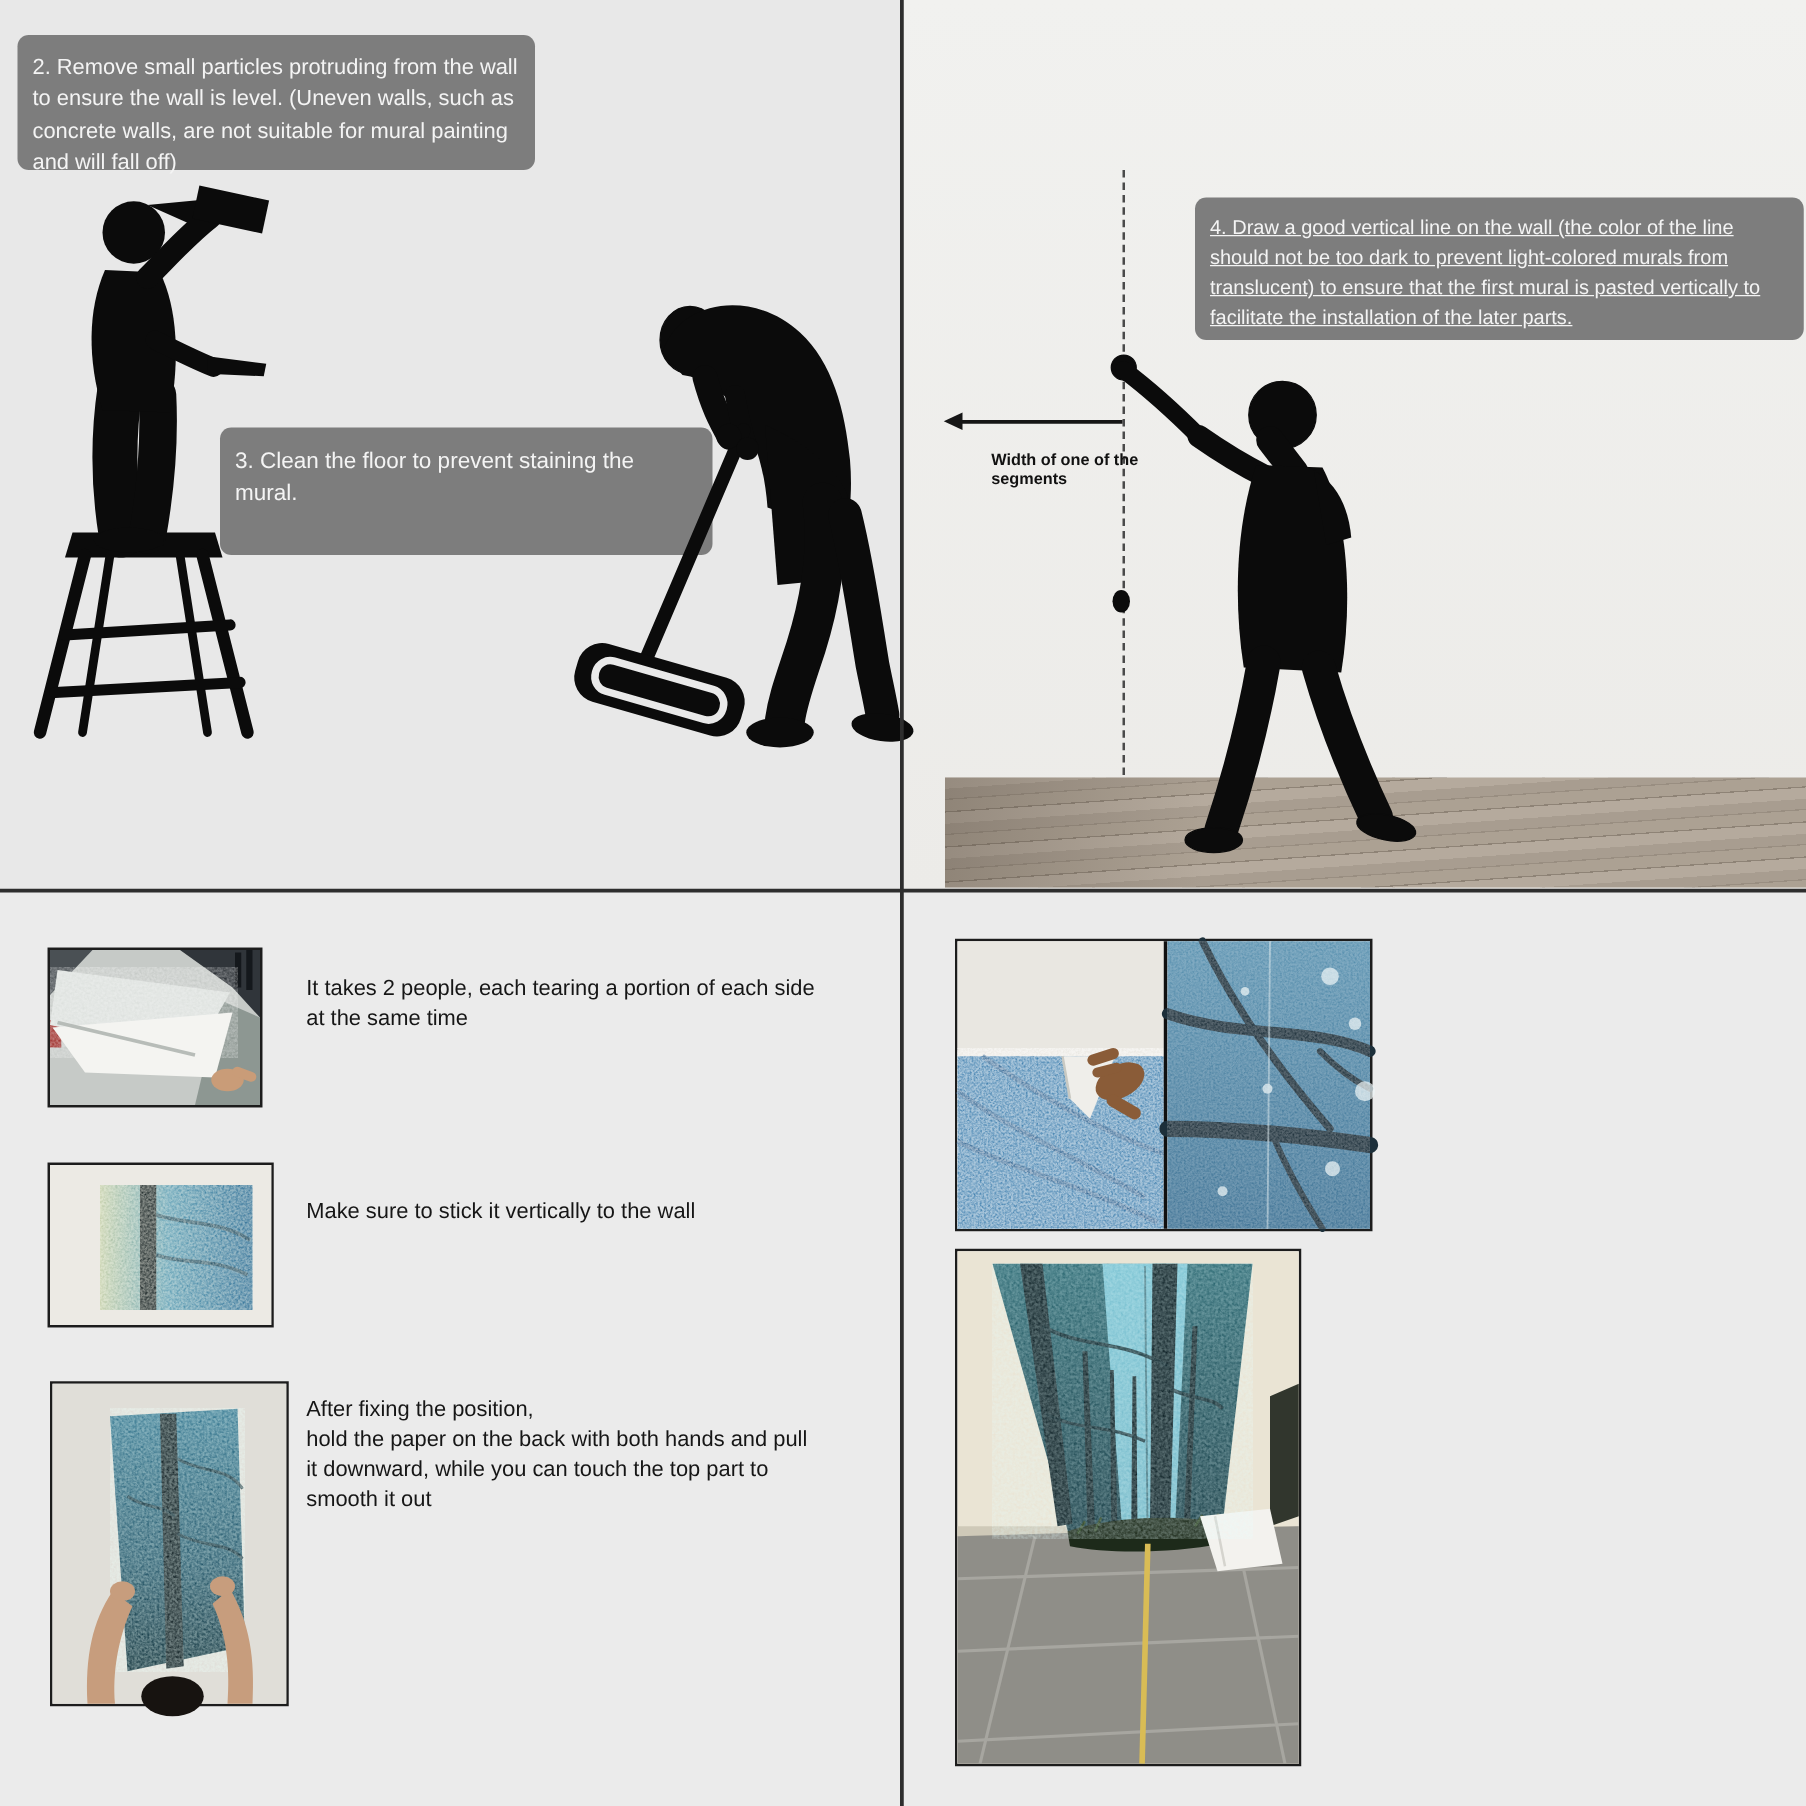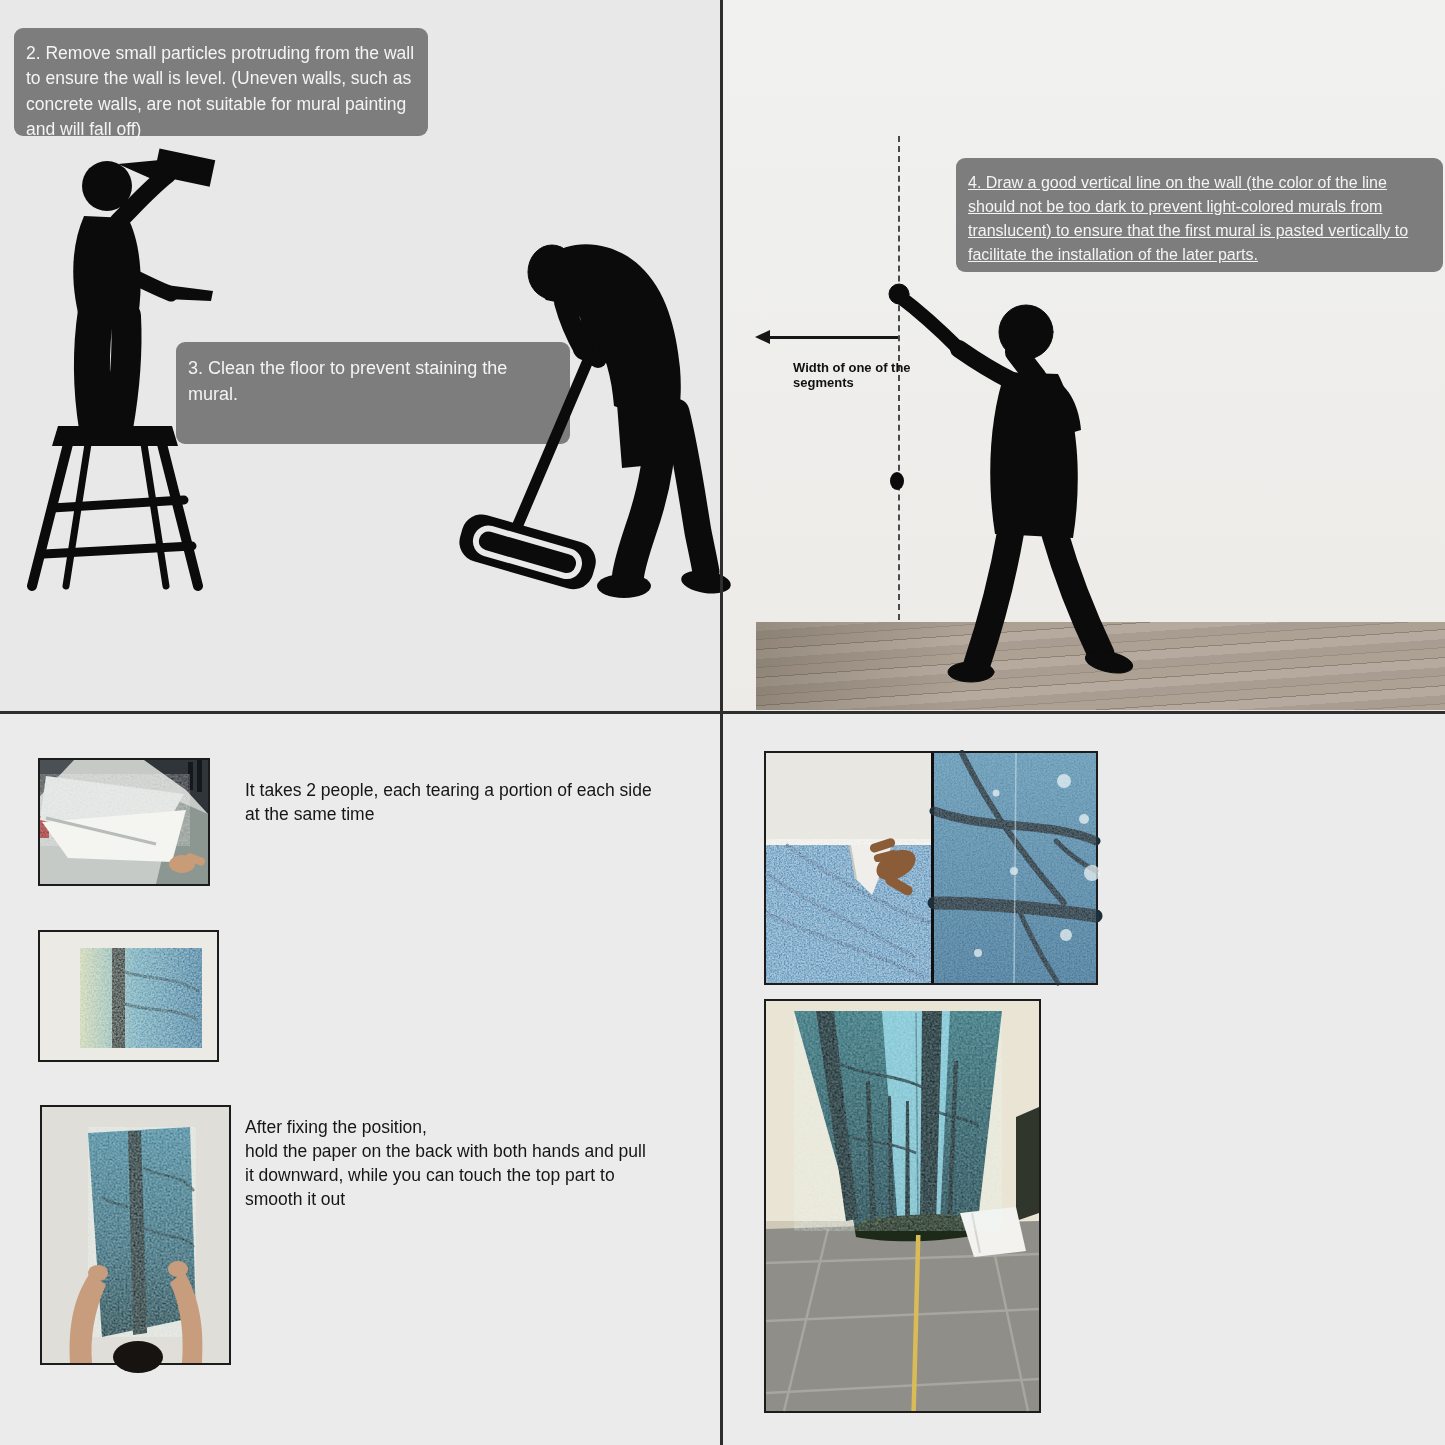--- a/index.html
+++ b/index.html
@@ -201,20 +201,21 @@
           <feColorMatrix in="t" type="matrix" values="0 0 0 0 1  0 0 0 0 1  0 0 0 0 0.9  0.9 0.9 0.9 0 -0.65"></feColorMatrix>
         </filter>
       </defs>
       <rect width="177" height="128" fill="#eceae4"></rect>
       <rect x="40" y="16" width="122" height="100" fill="url(#g2)"></rect>
       <rect x="72" y="16" width="13" height="100" fill="#1f2a2b"></rect>
       <path d="M85,40 C110,48 135,44 160,60 M85,72 C108,80 132,74 158,88" stroke="#1d3f4e" stroke-width="3" fill="none" opacity="0.7"></path>
       <rect x="40" y="16" width="122" height="100" filter="url(#nz2)" opacity="0.45"></rect>
     </svg>
   </div>
+  <div class="abs note n-stick">Make sure to stick it vertically to the wall</div>
 
   <div class="abs photo ph3">
     <svg viewBox="0 0 187 256">
       <defs>
         <linearGradient id="g3" x1="0" y1="0" x2="0" y2="1">
           <stop offset="0" stop-color="#3a7b94"></stop>
           <stop offset="0.6" stop-color="#27596c"></stop>
           <stop offset="1" stop-color="#12333c"></stop>
         </linearGradient>
         <filter id="nz3" x="0" y="0" width="100%" height="100%">

